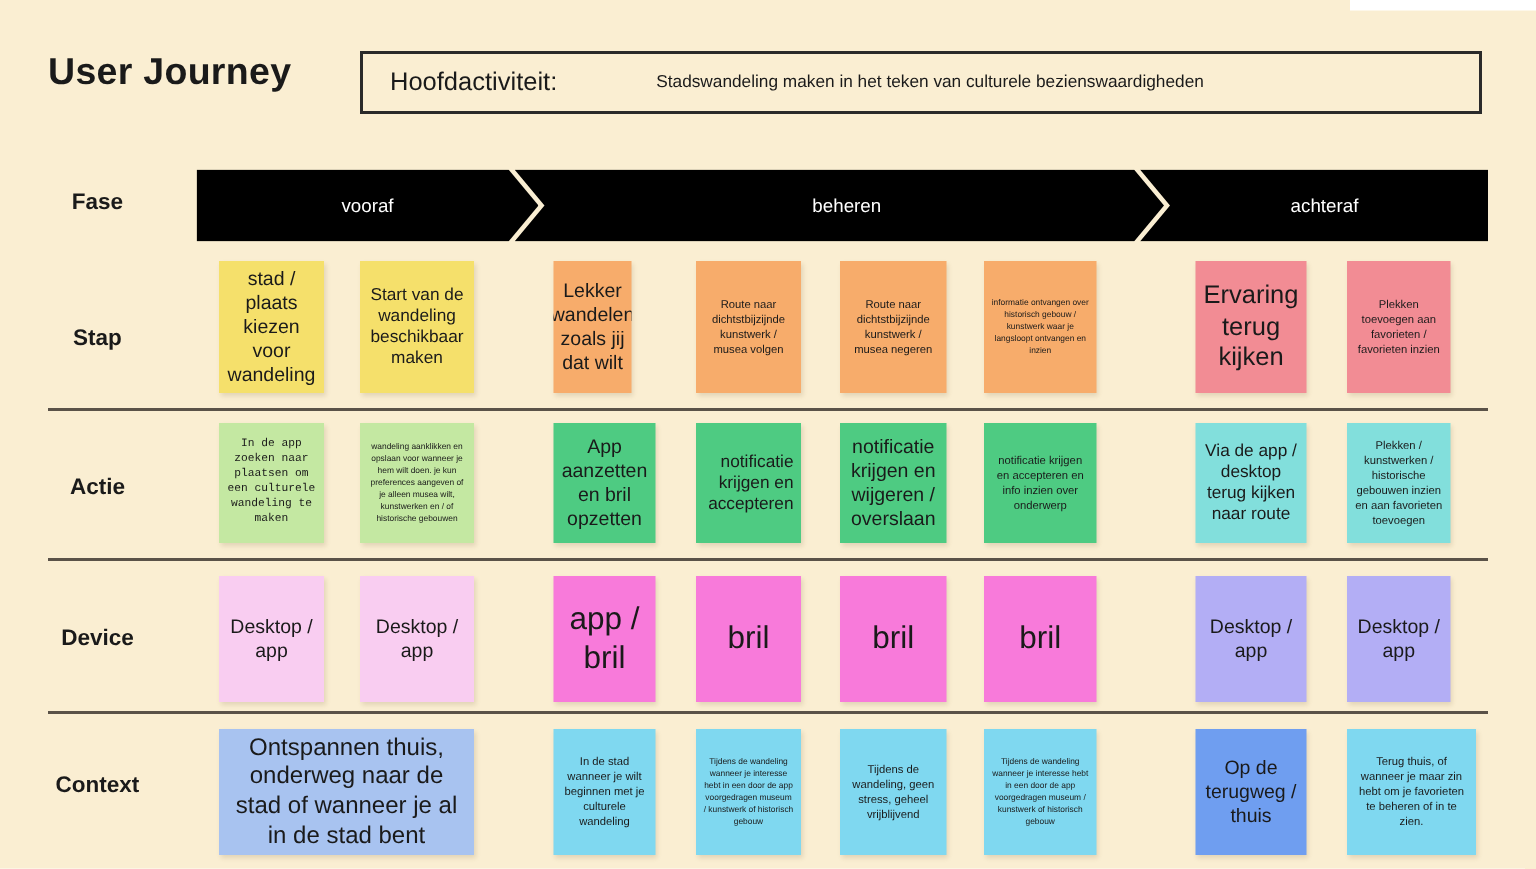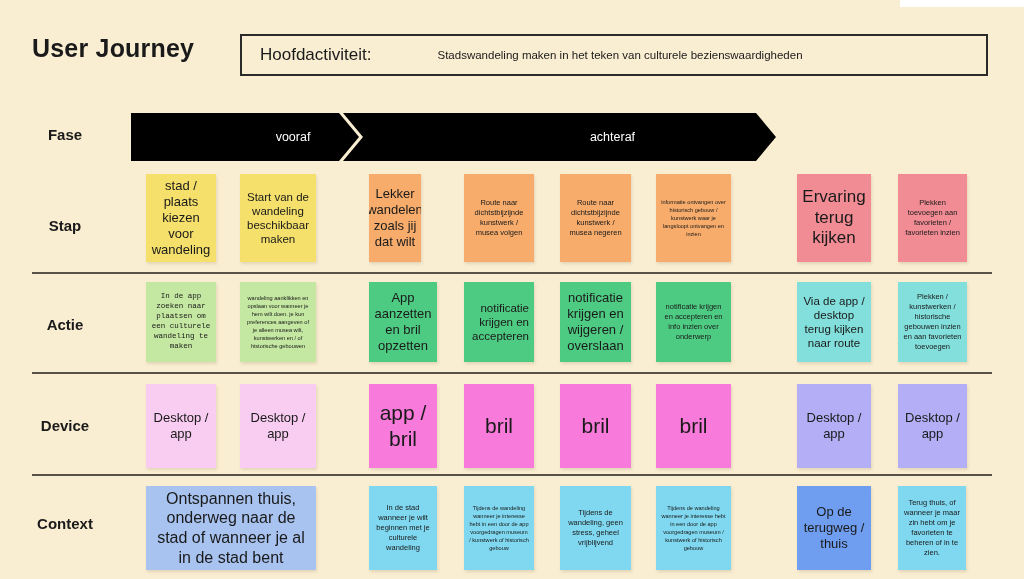--- a/index.html
+++ b/index.html
@@ -102,21 +102,20 @@
     height: 48px;
   }
   .phase-seg {
     position: absolute;
     top: 0;
     height: 48px;
     background: #000000;
     display: flex;
     align-items: center;
     justify-content: center;
-    padding-left: 48px;
   }
   .phase-seg span {
     color: #ffffff;
     font-size: 12.5px;
   }
   #phase-seg-0 {
     left: 0;
     width: 228px;
     clip-path: polygon(0 0, 208px 0, 228px 50%, 208px 100%, 0 100%);
   }
@@ -170,20 +169,23 @@
 
   <div class="divider" id="divider-1"></div>
   <div class="divider" id="divider-2"></div>
   <div class="divider" id="divider-3"></div>
 
   <div id="phase-banner">
     <div class="phase-seg" id="phase-seg-0">
       <span>vooraf</span>
     </div>
     <div class="phase-seg" id="phase-seg-1">
+      <span>beheren</span>
+    </div>
+    <div class="phase-seg" id="phase-seg-2">
       <span>achteraf</span>
     </div>
   </div>
 
   <div id="cards-layer">
       <div class="card" style="left: 146px; width: 70px; top: 174px; height: 88px; background: rgb(245, 224, 107); font-size: 13px; line-height: 1.22;">stad / plaats kiezen voor wandeling</div>
       <div class="card" style="left: 240px; width: 76px; top: 174px; height: 88px; background: rgb(245, 224, 107); font-size: 11.5px; line-height: 1.22;">Start van de wandeling beschikbaar maken</div>
       <div class="card" style="left: 369px; width: 52px; top: 174px; height: 88px; background: rgb(247, 172, 107); font-size: 13px; line-height: 1.22;">Lekker wandelen zoals jij dat wilt</div>
       <div class="card" style="left: 464px; width: 70px; top: 174px; height: 88px; background: rgb(247, 172, 107); font-size: 7.5px; line-height: 1.32;">Route naar dichtstbijzijnde kunstwerk / musea volgen</div>
       <div class="card" style="left: 560px; width: 71px; top: 174px; height: 88px; background: rgb(247, 172, 107); font-size: 7.5px; line-height: 1.32;">Route naar dichtstbijzijnde kunstwerk / musea negeren</div>
@@ -205,16 +207,16 @@
       <div class="card" style="left: 560px; width: 71px; top: 384px; height: 84px; background: rgb(248, 122, 218); font-size: 21px; line-height: 1.22;">bril</div>
       <div class="card" style="left: 656px; width: 75px; top: 384px; height: 84px; background: rgb(248, 122, 218); font-size: 21px; line-height: 1.22;">bril</div>
       <div class="card" style="left: 797px; width: 74px; top: 384px; height: 84px; background: rgb(179, 174, 245); font-size: 13px; line-height: 1.22;">Desktop / app</div>
       <div class="card" style="left: 898px; width: 69px; top: 384px; height: 84px; background: rgb(179, 174, 245); font-size: 13px; line-height: 1.22;">Desktop / app</div>
       <div class="card" style="left: 146px; width: 170px; top: 486px; height: 84px; background: rgb(168, 195, 240); font-size: 16px; line-height: 1.22;">Ontspannen thuis, onderweg naar de stad of wanneer je al in de stad bent</div>
       <div class="card" style="left: 369px; width: 68px; top: 486px; height: 84px; background: rgb(127, 216, 240); font-size: 7.5px; line-height: 1.32;">In de stad wanneer je wilt beginnen met je culturele wandeling</div>
       <div class="card" style="left: 464px; width: 70px; top: 486px; height: 84px; background: rgb(127, 216, 240); font-size: 5.6px; line-height: 1.45;">Tijdens de wandeling wanneer je interesse hebt in een door de app voorgedragen museum / kunstwerk of historisch gebouw</div>
       <div class="card" style="left: 560px; width: 71px; top: 486px; height: 84px; background: rgb(127, 216, 240); font-size: 7.5px; line-height: 1.32;">Tijdens de wandeling, geen stress, geheel vrijblijvend</div>
       <div class="card" style="left: 656px; width: 75px; top: 486px; height: 84px; background: rgb(127, 216, 240); font-size: 5.6px; line-height: 1.45;">Tijdens de wandeling wanneer je interesse hebt in een door de app voorgedragen museum / kunstwerk of historisch gebouw</div>
       <div class="card" style="left: 797px; width: 74px; top: 486px; height: 84px; background: rgb(111, 158, 240); font-size: 13px; line-height: 1.22;">Op de terugweg / thuis</div>
-      <div class="card" style="left: 898px; width: 68px; top: 486px; height: 84px; background: rgb(127, 216, 240); font-size: 7.5px; line-height: 1.32;">Terug thuis, of wanneer je maar zin hebt om je favorieten te beheren of in te zien.</div>
+      <div class="card" style="left: 898px; width: 86px; top: 486px; height: 84px; background: rgb(127, 216, 240); font-size: 7.5px; line-height: 1.32;">Terug thuis, of wanneer je maar zin hebt om je favorieten te beheren of in te zien.</div>
     </div>
 
 </div>
 
 </body></html>

